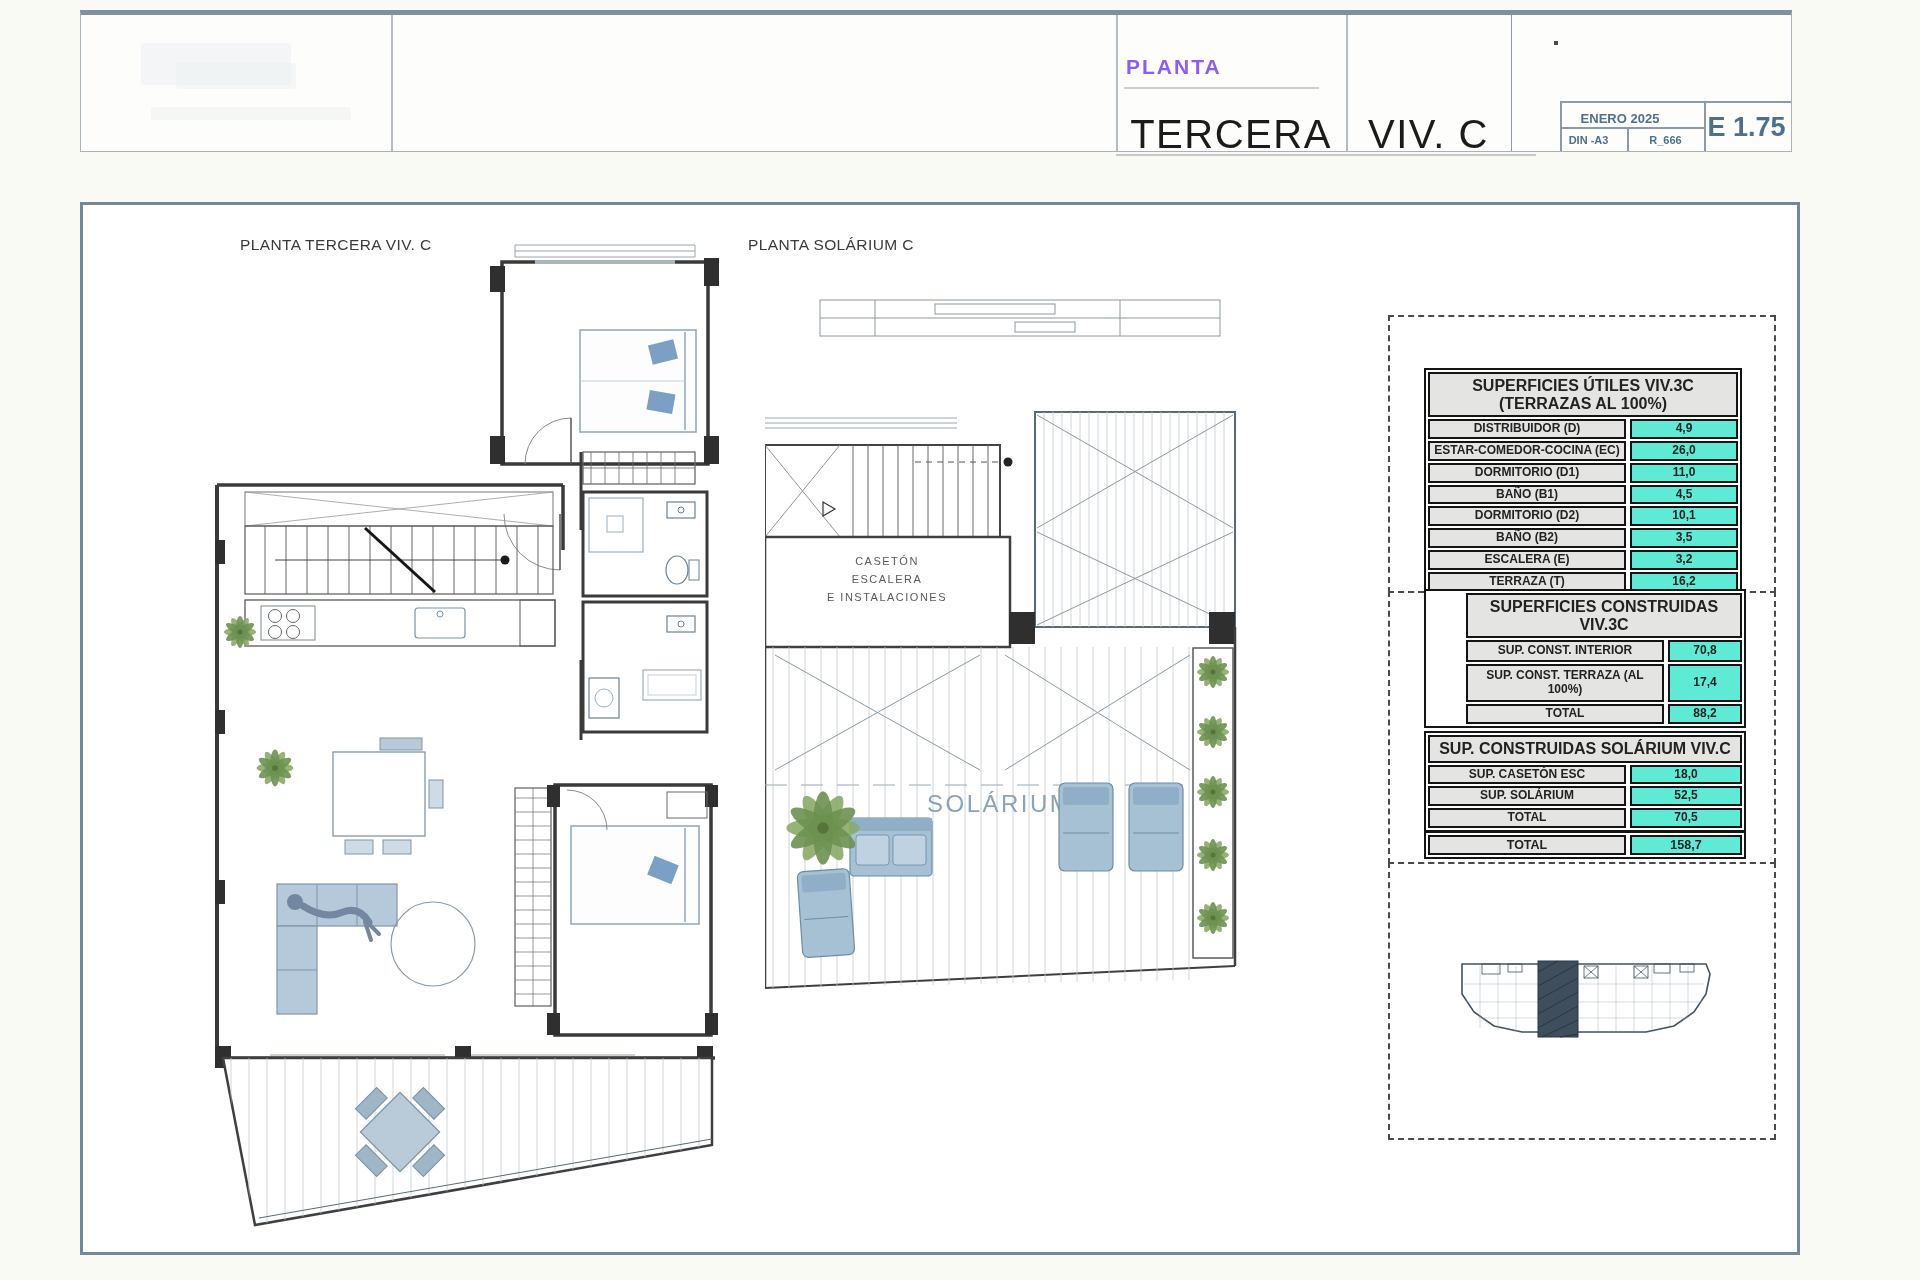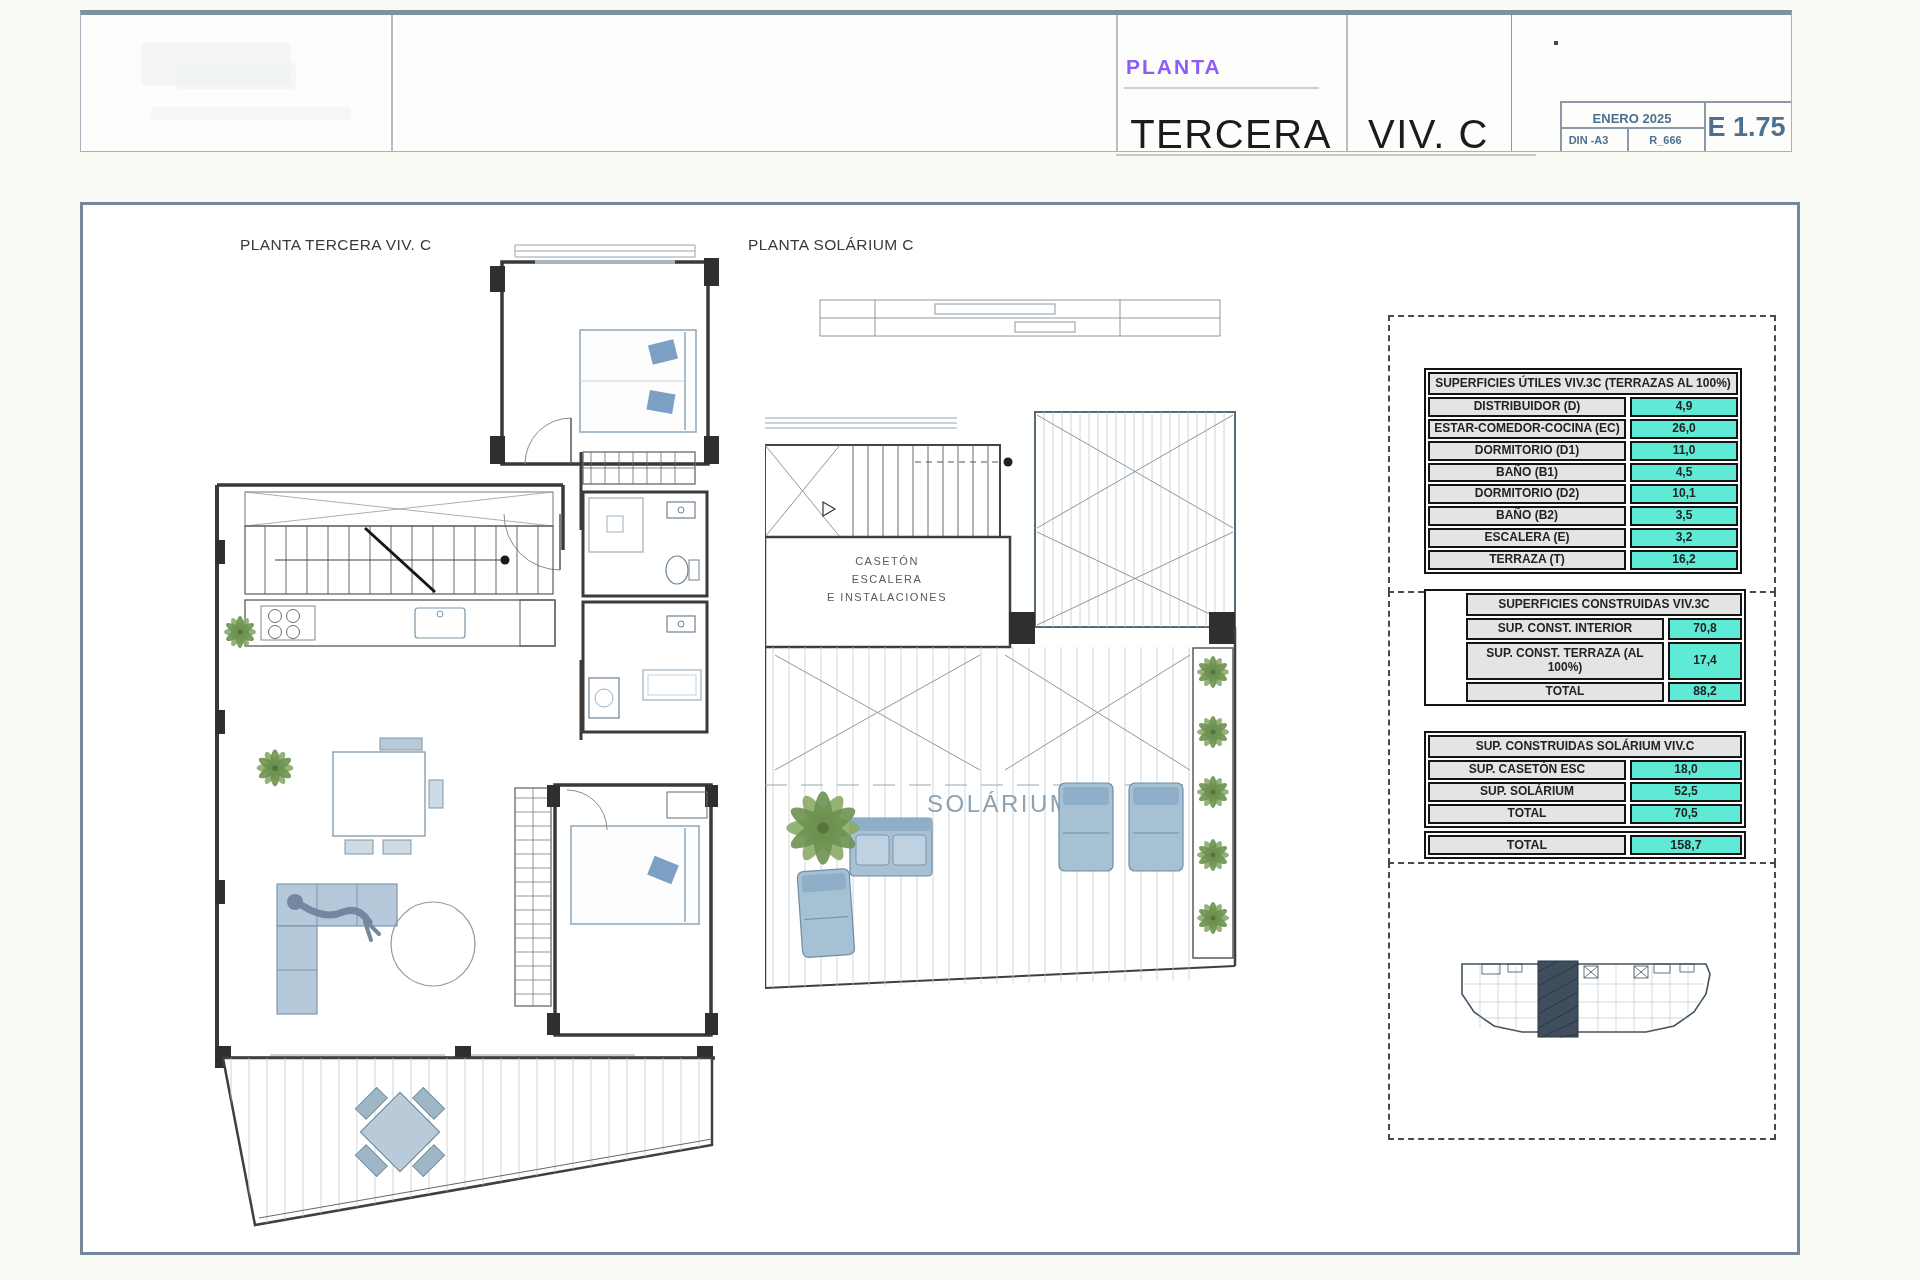--- a/index.html
+++ b/index.html
@@ -36,21 +36,21 @@
     position:absolute;left:80px;top:202px;width:1720px;height:1053px;
     background:#ffffff;border:3px solid #74889a;box-sizing:border-box;
   }
   .plan-title{position:absolute;font-size:15.5px;color:#3a3a3a;letter-spacing:.4px;}
   .plansvg{position:absolute;}
   
   .dashbox{position:absolute;left:1388px;width:388px;border:2.5px dashed #4a4a4a;box-sizing:border-box;background:transparent;}
   
   .stable{position:absolute;border:2.5px solid #141414;padding:2px;background:#fff;box-sizing:border-box;}
   .shead{border:2px solid #141414;background:#e4e4e2;text-align:center;font-weight:700;
-         font-size:12px;padding:3px 1px;line-height:1.1;}
+         font-size:16px;padding:3px 1px;line-height:1.1;}
   .srow{display:flex;gap:4px;margin-top:2px;}
   .scell{border:2px solid #141414;box-sizing:border-box;display:flex;align-items:center;justify-content:center;
          font-weight:700;font-size:12px;min-height:16px;padding:1px 2px;line-height:1.15;text-align:center;}
   .slabel{flex:0 0 198px;background:#e4e4e2;}
   .sval{flex:1;background:#5eead4;}
   .tall{min-height:38px;}
 </style>
 </head>
 <body>
 
@@ -73,21 +73,21 @@
   <div class="cell-underline" style="left:1035px;width:420px;"></div>
 
   <div class="infobox">
     <div class="tiny-dot" style="left:42px;top:26px;"></div>
 
     <div class="infoline" style="left:48px;right:0;top:86px;height:1.5px;"></div>
     <div class="infoline" style="left:48px;top:86px;bottom:0;width:1.5px;"></div>
     <div class="infoline" style="left:192px;top:86px;bottom:0;width:1.5px;"></div>
     <div class="infoline" style="left:48px;width:144px;top:112px;height:1.5px;"></div>
     <div class="infoline" style="left:115px;top:112px;bottom:0;width:1.5px;"></div>
-    <div class="info-text" style="left:48px;width:144px;top:87px;height:33px;font-size:13px;">ENERO 2025</div>
+    <div class="info-text" style="left:36px;width:144px;top:87px;height:33px;font-size:13px;">ENERO 2025</div>
     <div class="info-text" style="left:48px;width:57px;top:113px;height:24px;font-size:11px;">DIN -A3</div>
     <div class="info-text" style="left:115px;width:77px;top:113px;height:24px;font-size:11px;">R_666</div>
     <div class="info-text" style="left:192px;right:2px;top:87px;height:50px;font-size:27px;">E 1.75</div>
   </div>
 </div>
 
 <div class="mainframe"></div>
 
 <div class="plan-title" style="left:240px;top:236px;">PLANTA TERCERA VIV. C</div>
 <div class="plan-title" style="left:748px;top:236px;">PLANTA SOLÁRIUM C</div>

